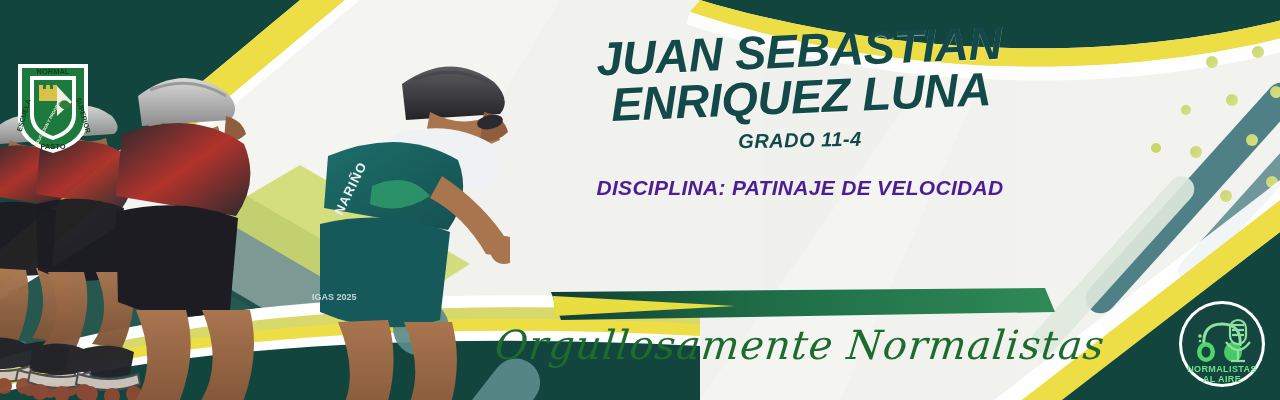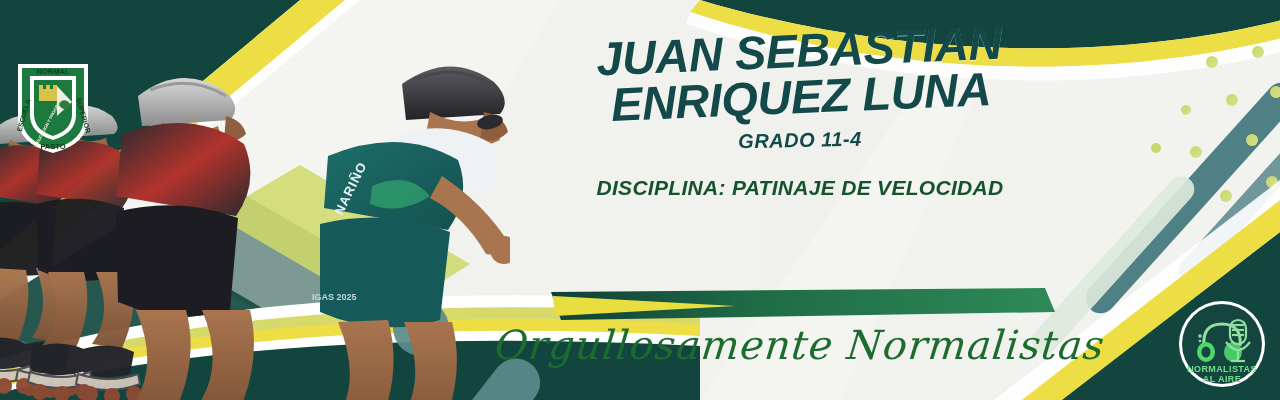--- a/index.html
+++ b/index.html
@@ -32,21 +32,21 @@
     font-size:20px;font-weight:bold;font-style:italic;color:#14494a;
     letter-spacing:0.5px;margin-top:9px;transform:rotate(-1.2deg);
   }
   #congrats{
     margin-top:20px;font-size:22px;line-height:1.17;
     font-weight:bold;font-style:italic;color:#1a6640;letter-spacing:0.2px;
   }
   #congrats span{display:block;}
   #discipline{
     margin-top:24px;font-size:21px;font-weight:bold;font-style:italic;
-    color:#14532d;letter-spacing:0.3px;
+    color:#4c1d95;letter-spacing:0.3px;
   }
 
   
   #wedge{position:absolute;left:525px;top:282px;width:530px;height:48px;z-index:30;}
 
   
   #script{
     position:absolute;left:470px;top:322px;width:660px;text-align:center;
     z-index:45;
     font-family:"DejaVu Serif", serif;

